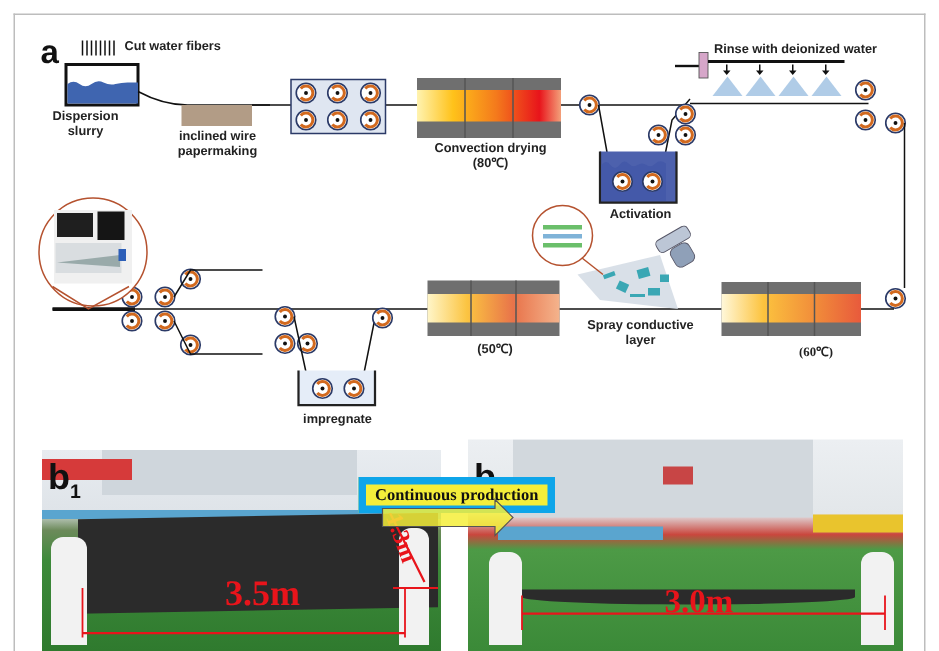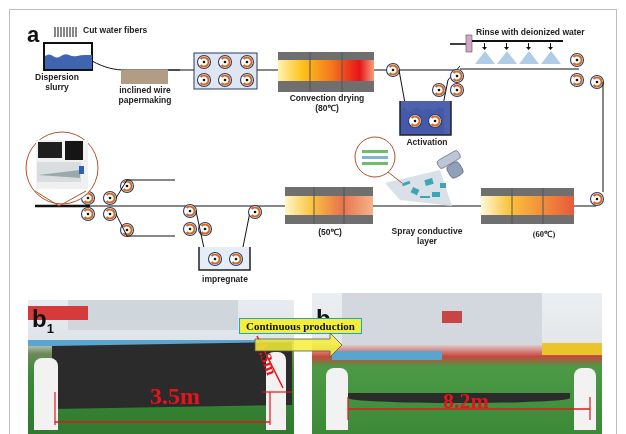--- a/index.html
+++ b/index.html
@@ -3,21 +3,21 @@
 <meta charset="utf-8">
 <style>
   html,body{margin:0;padding:0;background:#fff;}
   body{width:626px;height:434px;position:relative;overflow:hidden;font-family:"Liberation Sans",sans-serif;}
   .frame{position:absolute;left:9px;top:9px;width:606px;height:425px;border:1px solid #bdbdbd;border-bottom:none;background:#fff;}
   .lbl{position:absolute;font-weight:bold;color:#222;font-size:8.5px;text-align:center;line-height:1.15;white-space:nowrap;}
   .panel-letter{position:absolute;font-weight:bold;color:#111;font-family:"Liberation Sans",sans-serif;}
   svg{position:absolute;left:0;top:0;}
   .photo{position:absolute;overflow:hidden;}
   .dim{position:absolute;color:#e8141b;font-family:"Liberation Serif",serif;font-weight:bold;}
-  .banner{position:absolute;background:#f4ee3a;border:1px solid #0ea5e9;font-family:"Liberation Serif",serif;font-weight:bold;font-size:11px;color:#111;padding:1px 6px;white-space:nowrap;}
+  .banner{position:absolute;background:#f4ee3a;border:5px solid #0ea5e9;font-family:"Liberation Serif",serif;font-weight:bold;font-size:11px;color:#111;padding:1px 6px;white-space:nowrap;}
 </style>
 </head>
 <body>
 
 <div class="frame"></div>
 
 <svg width="626" height="290" viewBox="0 0 626 290">
   <defs>
     <linearGradient id="heat80" x1="0" x2="1">
       <stop offset="0" stop-color="#fff3b0"></stop>
@@ -196,21 +196,21 @@
   </g>
 </svg>
 
 <div class="panel-letter" style="left:27px;top:22px;font-size:22px;">a</div>
 <div class="lbl" style="left:83px;top:26px;">Cut water fibers</div>
 <div class="lbl" style="left:29px;top:73px;width:56px;"><span>Dispersion</span><br><span>slurry</span></div>
 <div class="lbl" style="left:113px;top:86px;width:64px;"><span>inclined wire</span><br><span>papermaking</span></div>
 <div class="lbl" style="left:282px;top:94px;width:90px;"><span>Convection drying</span><br><span>(80℃)</span></div>
 <div class="lbl" style="left:402px;top:138px;width:50px;">Activation</div>
 <div class="lbl" style="left:476px;top:28px;">Rinse with deionized water</div>
-<div class="lbl" style="left:387px;top:212px;width:80px;margin-top:15px;"><span>Spray conductive</span><br><span>layer</span></div>
+<div class="lbl" style="left:387px;top:212px;width:80px;"><span>Spray conductive</span><br><span>layer</span></div>
 <div class="lbl" style="left:310px;top:228px;width:40px;">(50℃)</div>
 <div class="lbl" style="left:524px;top:230px;width:40px;font-family:Liberation Serif, serif;">(60℃)</div>
 <div class="lbl" style="left:198px;top:275px;width:54px;">impregnate</div>
 
 <div class="photo" style="left:28px;top:300px;width:266px;height:134px;background:linear-gradient(#e8ecf0 0%,#dfe4e9 30%,#6c8a5a 40%,#3d8a3a 55%,#2f7a2e 100%);">
   <div style="position:absolute;left:40px;top:0;width:170px;height:30px;background:#cfd6dc;"></div>
   <div style="position:absolute;left:0;top:6px;width:60px;height:14px;background:#d63a3a;"></div>
   <div style="position:absolute;left:0;top:40px;width:266px;height:6px;background:#5aa5cf;"></div>
   <div style="position:absolute;left:24px;top:44px;width:240px;height:63px;background:#2b2b2b;transform:skewY(-1deg);"></div>
   <div style="position:absolute;left:6px;top:58px;width:24px;height:72px;background:#f2f2f2;border-radius:8px 8px 0 0;"></div>
@@ -234,19 +234,19 @@
   <div style="position:absolute;left:230px;top:50px;width:60px;height:12px;background:#e9c42d;"></div>
   <div style="position:absolute;left:36px;top:100px;width:222px;height:10px;background:#2b2b2b;border-radius:0 0 60% 60%;"></div>
   <div style="position:absolute;left:14px;top:75px;width:22px;height:62px;background:#f2f2f2;border-radius:8px 8px 0 0;"></div>
   <div style="position:absolute;left:262px;top:75px;width:22px;height:62px;background:#f2f2f2;border-radius:8px 8px 0 0;"></div>
 </div>
 <svg width="626" height="434" style="pointer-events:none">
   <line x1="348" y1="409" x2="590" y2="409" stroke="#e8141b" stroke-width="1.5"></line>
   <line x1="348" y1="397" x2="348" y2="420" stroke="#e8141b" stroke-width="1.2"></line>
   <line x1="590" y1="397" x2="590" y2="420" stroke="#e8141b" stroke-width="1.2"></line>
 </svg>
-<div class="dim" style="left:443px;top:388px;font-size:22px;">8.2m</div>
+<div class="dim" style="left:443px;top:388px;font-size:22px;">3.0m</div>
 <div class="panel-letter" style="left:316px;top:293px;font-size:24px;margin-top:12px;"><span>b</span><sub style="font-size:13px;">2</sub></div>
 
 <div class="banner" style="left:239px;top:318px;">Continuous production</div>
 <svg width="626" height="434" style="pointer-events:none">
   <path d="M255 339 H330 V333 L342 345 L330 357 V351 H255 Z" fill="#f4ee3a" fill-opacity="0.85" stroke="#555" stroke-width="0.8"></path>
 </svg>
 
 </body></html>

